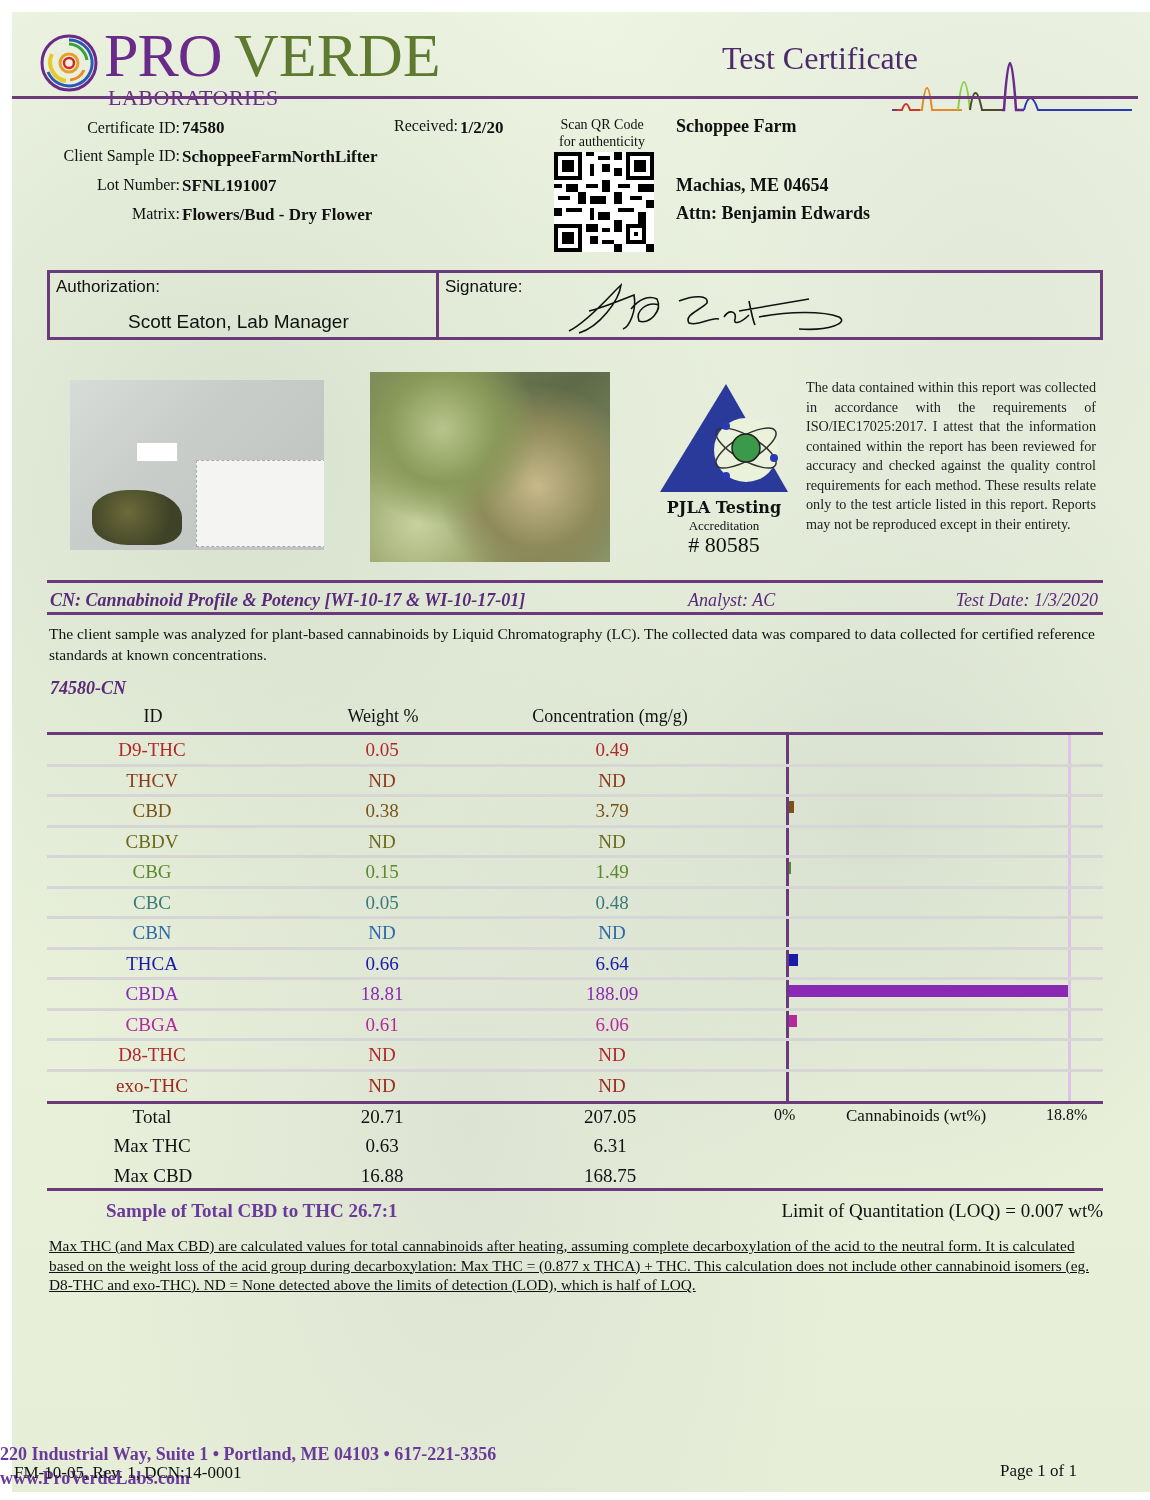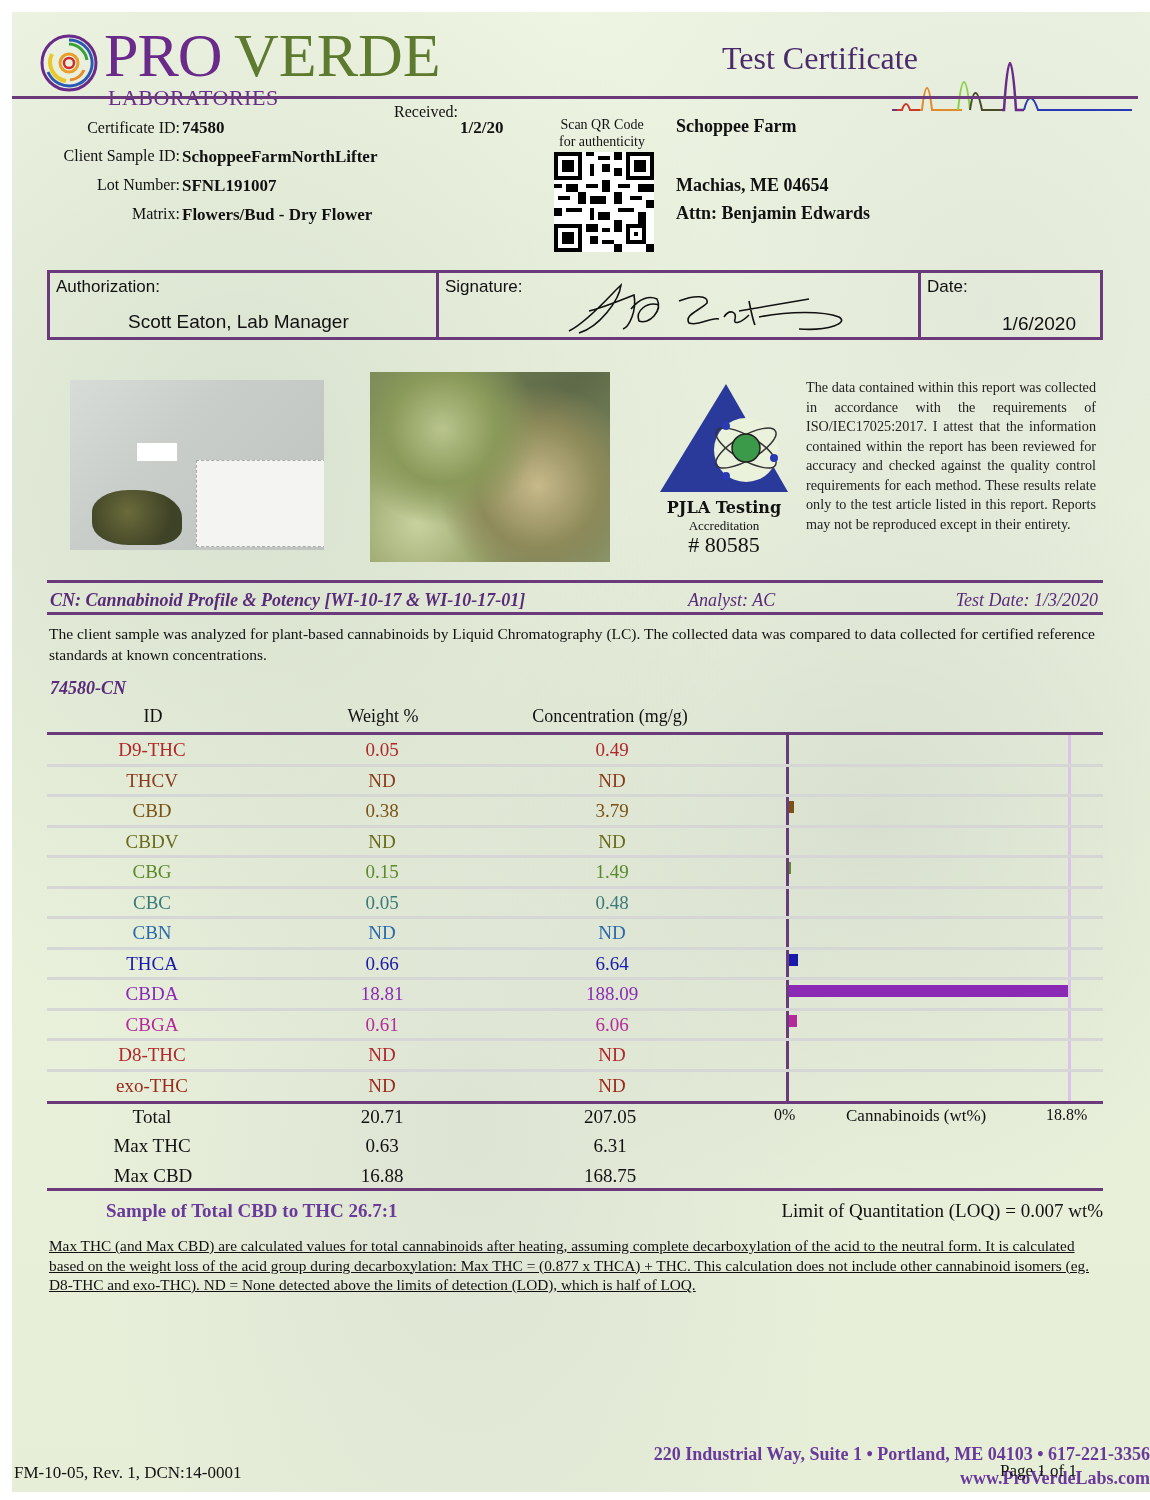--- a/index.html
+++ b/index.html
@@ -63,21 +63,21 @@
   .c-wt { left:270px; width:130px; }
   .c-conc { left:500px; width:130px; }
   .axis-y { left:786px; top:735px; width:3px; height:366px; background:#6a3a7a; }
   .axis-max { left:1068px; top:735px; width:3px; height:366px; background:#dcc4e8; }
   .bar { position:absolute; left:789px; height:12px; }
   .tot-row { position:absolute; font-size:19px; text-align:center; }
   .axis-lbl { font-size:16px; }
   .ratio { left:106px; top:1200px; font-size:19px; font-weight:bold; color:#6a3a9a; }
   .loq { left:740px; top:1200px; font-size:19px; width:363px; text-align:right; }
   .footnote { left:49px; top:1236px; width:1060px; font-size:15.3px; line-height:19.5px;text-decoration:underline; }
-  .footer-addr { left:0; top:1442px; width:1150px; text-align:right; font-size:18px; font-weight:bold; color:#6a3a9a; line-height:24px; }
+  .footer-addr { left:0; top:1442px; width:1150px; text-align:left; font-size:18px; font-weight:bold; color:#6a3a9a; line-height:24px; }
   .footer-form { left:14px; top:1463px; font-size:17px; }
   .footer-page { left:1000px; top:1461px; width:136px; text-align:left; font-size:17px; }
 </style>
 </head>
 <body>
 
 <div class="page">
 
   <svg class="abs logo-ring" viewBox="0 0 58 58">
     <circle cx="29" cy="29" r="27" fill="none" stroke="#6a2a8a" stroke-width="3"></circle>
@@ -98,21 +98,21 @@
     <path d="M28 84 L30 84 Q35 40 40 84 L70 84" stroke="#e08a2a" stroke-width="2" fill="none"></path>
     <path d="M66 84 Q72 28 78 84" stroke="#8ad04a" stroke-width="2" fill="none"></path>
     <path d="M78 84 Q83 50 90 84 L110 84" stroke="#4a4a2a" stroke-width="2" fill="none"></path>
     <path d="M110 84 L112 84 Q118 -10 124 84 L132 84" stroke="#6a2a8a" stroke-width="2.5" fill="none"></path>
     <path d="M132 84 Q138 60 146 84 L240 84" stroke="#2a3ab4" stroke-width="2" fill="none"></path>
   </svg>
   <div class="abs header-rule" style="left:0;width:1126px;top:84px;"></div>
 
   <div class="abs lbl" style="left:38px;top:107px;width:130px;">Certificate ID:</div>
   <div class="abs val" style="left:170px;top:106px;">74580</div>
-  <div class="abs lbl" style="left:340px;top:91px;width:106px;">Received:</div>
+  <div class="abs lbl" style="left:340px;top:105px;width:106px;">Received:</div>
   <div class="abs val" style="left:448px;top:106px;">1/2/20</div>
 
   <div class="abs lbl" style="left:18px;top:135px;width:150px;">Client Sample ID:</div>
   <div class="abs val" style="left:170px;top:135px;">SchoppeeFarmNorthLifter</div>
 
   <div class="abs lbl" style="left:38px;top:164px;width:130px;">Lot Number:</div>
   <div class="abs val" style="left:170px;top:164px;">SFNL191007</div>
 
   <div class="abs lbl" style="left:38px;top:193px;width:130px;">Matrix:</div>
   <div class="abs val" style="left:170px;top:193px;">Flowers/Bud - Dry Flower</div>
@@ -179,24 +179,20 @@
       <div class="auth-lbl">Authorization:</div>
       <div class="auth-val" style="left:78px;top:38px;">Scott Eaton, Lab Manager</div>
     </div>
     <div class="auth-cell" style="width:482px;padding-left:10px;">
       <div class="auth-lbl">Signature:</div>
       <svg class="abs" style="left:120px;top:8px;width:320px;height:56px;" viewBox="0 0 320 56">
         <path d="M10 50 C30 40, 55 10, 62 4 C60 20, 40 46, 20 52 M30 30 C40 28, 60 20, 75 14 C78 30, 70 46, 64 48 M72 28 C80 18, 90 14, 98 18 C104 30, 90 44, 80 40 C76 30, 88 20, 100 24" stroke="#111" stroke-width="1.6" fill="none"></path>
         <path d="M120 20 C135 14, 150 14, 148 22 C140 30, 125 34, 130 42 C140 46, 150 36, 160 38 M165 36 C170 28, 178 30, 176 38 C174 44, 182 42, 190 34 M190 20 C192 30, 194 40, 196 44 M180 30 L250 18 M200 36 C230 30, 265 30, 280 36 C290 42, 270 50, 240 48" stroke="#111" stroke-width="1.6" fill="none"></path>
       </svg>
     </div>
-    <div class="auth-cell" style="flex:1;">
-      <div class="auth-lbl">Date:</div>
-      <div class="auth-val" style="right:24px;top:40px;">1/6/2020</div>
-    </div>
   </div>
 
   <div class="abs photo1" style="left:58px;top:368px;">
     <div class="abs" style="left:66px;top:62px;width:40px;height:18px;background:#fff;border:1px solid #ccc;"></div>
     <div class="abs" style="left:126px;top:80px;width:128px;height:85px;background:#f4f4f2;border:1px dashed #aaa;"></div>
     <div class="abs" style="left:22px;top:110px;width:90px;height:55px;border-radius:40% 50% 30% 40%;background:radial-gradient(circle at 40% 40%,#6a6a3a,#3e4226 70%);"></div>
   </div>
   <div class="abs photo2" style="left:358px;top:360px;"></div>
 
   <div class="abs pjla" style="left:640px;top:368px;">

